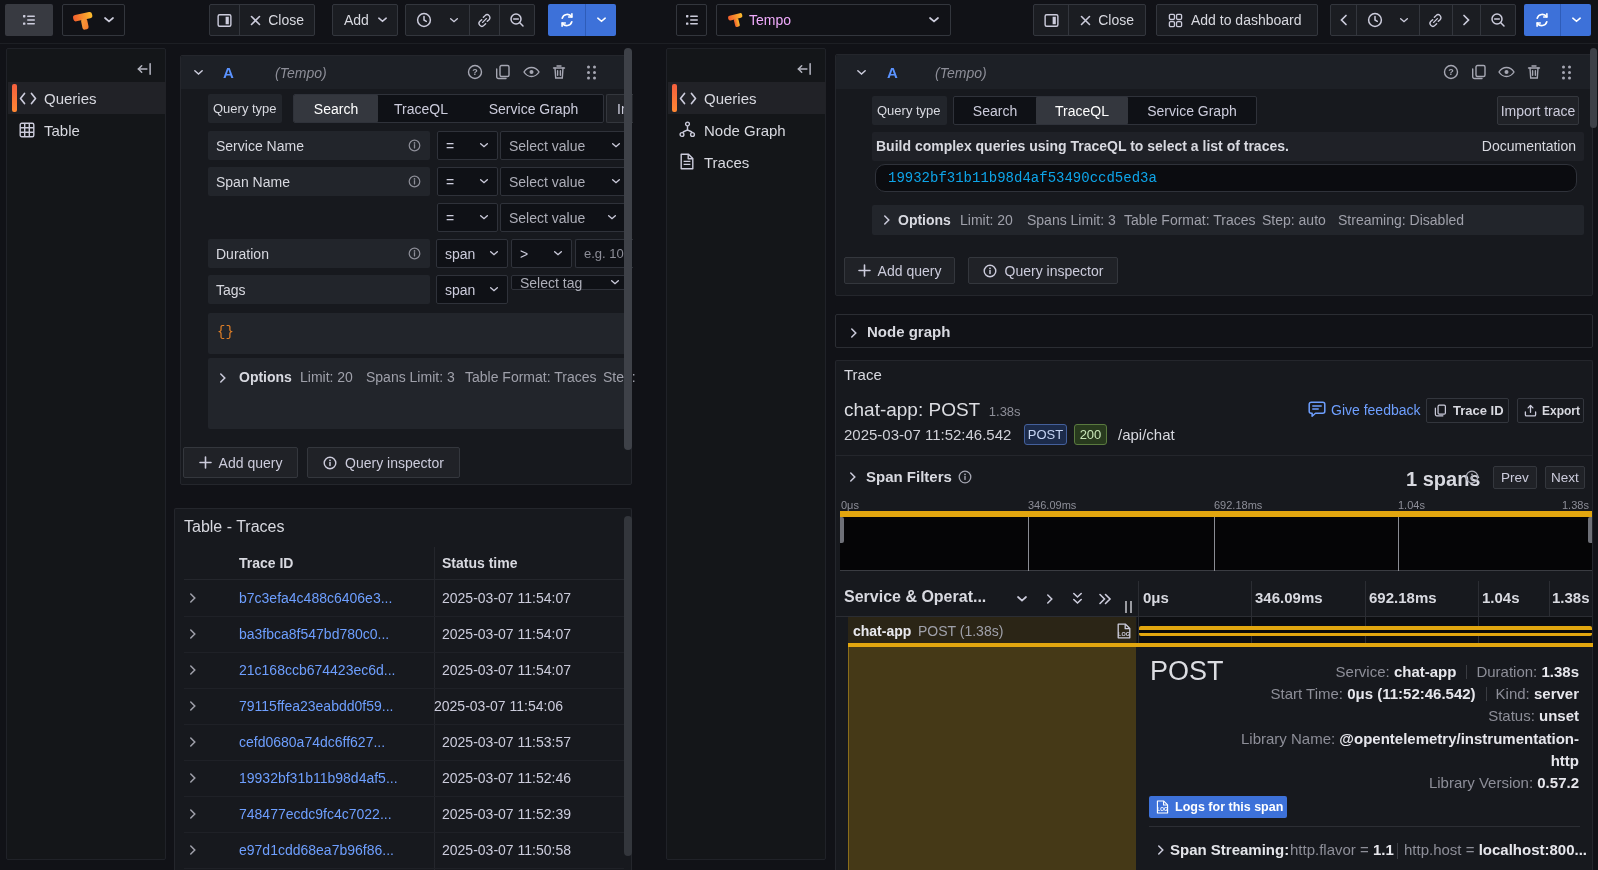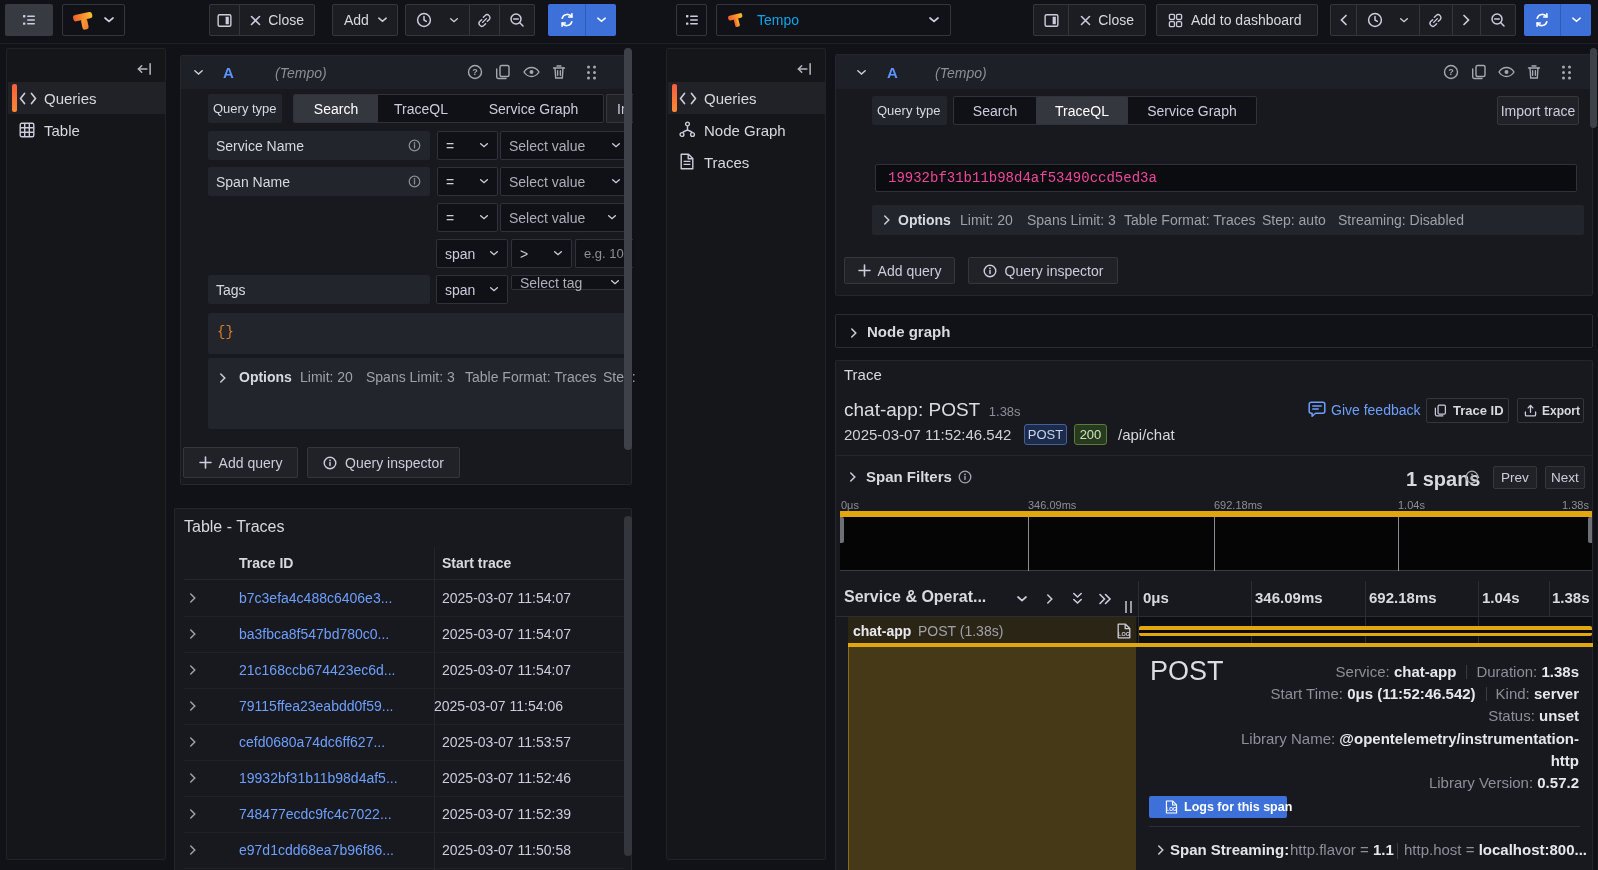--- a/index.html
+++ b/index.html
@@ -134,21 +134,21 @@
         </g>
       </svg>
 </div>
 <div class="abs bb flex" style="left:716px;top:4px;width:235px;height:32px;padding:0 10px">
   <svg width="18" height="18" viewBox="0 0 20 20">
         <g transform="rotate(-14 10 10)">
           <rect x="2" y="3.6" width="16" height="5.4" rx="2.1" fill="url(#tg)"></rect>
           <rect x="7.6" y="8.2" width="5.2" height="9.6" rx="1.8" fill="url(#tg)"></rect>
         </g>
       </svg>
-  <span style="margin-left:12px;color:#0ea5e9">Tempo</span>
+  <span style="margin-left:4px;color:#f0abfc">Tempo</span>
   <svg style="margin-left:auto" width="12" height="8" viewBox="0 0 12 8">
         <path d="M2 2l4 3.4L10 2" stroke="#ccccdc" stroke-width="1.7" fill="none" stroke-linecap="round"></path>
       </svg>
 </div>
 <div class="abs grp flex" style="left:1033px;top:4px;width:113px;height:32px">
   <div class="ctr" style="width:38px;height:100%;border-right:1px solid #33363d">
     <svg width="15" height="15" viewBox="0 0 16 16">
           <rect x="1.2" y="1.8" width="13.6" height="12.4" rx="1.6" fill="none" stroke="#ccccdc" stroke-width="1.5"></rect>
           <rect x="9.2" y="4" width="3.4" height="8" fill="#ccccdc"></rect>
         </svg>
@@ -359,20 +359,27 @@
           <path d="M2 2l4 3.4L10 2" stroke="#ccccdc" stroke-width="1.7" fill="none" stroke-linecap="round"></path>
         </svg></div>
 
   <div class="sel abs" style="left:256px;top:147px;width:61px;height:29px">=<svg class="car" width="10" height="7" viewBox="0 0 12 8">
           <path d="M2 2l4 3.4L10 2" stroke="#ccccdc" stroke-width="1.7" fill="none" stroke-linecap="round"></path>
         </svg></div>
   <div class="sel abs" style="left:319px;top:147px;width:126px;height:29px;color:#adaeb8">Select value<svg class="car" width="10" height="7" viewBox="0 0 12 8">
           <path d="M2 2l4 3.4L10 2" stroke="#ccccdc" stroke-width="1.7" fill="none" stroke-linecap="round"></path>
         </svg></div>
 
+  <div class="lblbox abs" style="left:27px;top:183px;width:222px;height:29px">Duration
+    <svg style="position:absolute;right:9px;top:8px" width="13" height="13" viewBox="0 0 14 14">
+          <circle cx="7" cy="7" r="5.7" fill="none" stroke="#8d8e98" stroke-width="1.3"></circle>
+          <path d="M7 6.2v3.4" stroke="#8d8e98" stroke-width="1.4" stroke-linecap="round"></path>
+          <circle cx="7" cy="4.2" r="0.9" fill="#8d8e98"></circle>
+        </svg>
+  </div>
   <div class="sel abs" style="left:255px;top:183px;width:72px;height:29px;font-weight:500">span<svg class="car" width="10" height="7" viewBox="0 0 12 8">
           <path d="M2 2l4 3.4L10 2" stroke="#ccccdc" stroke-width="1.7" fill="none" stroke-linecap="round"></path>
         </svg></div>
   <div class="sel abs" style="left:330px;top:183px;width:61px;height:29px">&gt;<svg class="car" width="10" height="7" viewBox="0 0 12 8">
           <path d="M2 2l4 3.4L10 2" stroke="#ccccdc" stroke-width="1.7" fill="none" stroke-linecap="round"></path>
         </svg></div>
   <div class="sel abs" style="left:394px;top:183px;width:58px;height:29px;color:#8d8e98;border-right:none;border-radius:2px 0 0 2px;overflow:hidden;white-space:nowrap;font-size:13px">e.g. 100</div>
 
   <div class="lblbox abs" style="left:27px;top:219px;width:222px;height:29px">Tags</div>
   <div class="sel abs" style="left:255px;top:219px;width:72px;height:29px;font-weight:500">span<svg class="car" width="10" height="7" viewBox="0 0 12 8">
@@ -404,21 +411,21 @@
           <path d="M7 6.4v3.2" stroke="#ccccdc" stroke-width="1.5" stroke-linecap="round"></path>
           <circle cx="7" cy="4.3" r="0.9" fill="#ccccdc"></circle>
         </svg>Query inspector
   </div>
 </div>
 
 <div class="abs panel" style="left:174px;top:508px;width:458px;height:364px;border-bottom:none">
   <div class="abs" style="left:9px;top:9px;font-size:16px;font-weight:500;color:#d8d9e0">Table - Traces</div>
   <div class="abs" style="left:259px;top:38px;width:1px;height:325px;background:#24262c"></div>
   <div class="abs" style="left:64px;top:46px;font-weight:700;color:#d8d9e0">Trace ID</div>
-  <div class="abs" style="left:267px;top:46px;font-weight:700;color:#d8d9e0">Start trace</div>
+  <div class="abs" style="left:267px;top:46px;font-weight:700;color:#d8d9e0">Status time</div>
   <div class="abs" style="left:9px;top:70px;width:440px;height:1px;background:#24262c"></div>
   <svg style="position:absolute;left:14px;top:83px" width="8" height="12" viewBox="0 0 9 12">
         <path d="M2 1.5L6.5 6L2 10.5" stroke="#9fa0aa" stroke-width="1.7" fill="none" stroke-linecap="round"></path>
       </svg>
   <div class="abs" style="left:64px;top:81px;color:#6e9fff">b7c3efa4c488c6406e3...</div>
   <div class="abs" style="left:267px;top:81px;color:#ccccdc">2025-03-07 11:54:07</div>
   <div class="abs" style="left:9px;top:107px;width:440px;height:1px;background:#1f2127"></div>
   <svg style="position:absolute;left:14px;top:119px" width="8" height="12" viewBox="0 0 9 12">
         <path d="M2 1.5L6.5 6L2 10.5" stroke="#9fa0aa" stroke-width="1.7" fill="none" stroke-linecap="round"></path>
       </svg>
@@ -501,21 +508,25 @@
           </g>
         </svg>
   </div>
   <div class="lblbox abs" style="left:36px;top:41px;width:75px;height:29px;font-size:13px;padding:0 5px;white-space:nowrap">Query type</div>
   <div class="abs flex" style="left:117px;top:41px;width:304px;height:29px;border:1px solid #2f323a;border-radius:2px;background:#0f1116">
     <div class="ctr" style="width:82px;height:27px;color:#ccccdc;font-weight:500">Search</div>
     <div class="ctr" style="width:92px;height:27px;background:#34373e;border-radius:1px;color:#fff;font-weight:500">TraceQL</div>
     <div class="ctr" style="width:128px;height:27px;color:#ccccdc;font-weight:500">Service Graph</div>
   </div>
   <div class="sbtn abs" style="left:661px;top:41px;width:82px;height:29px">Import trace</div>
-  <div class="abs mono" style="left:39px;top:109px;width:702px;height:28px;background:#0b0c10;border:1px solid #2f323a;border-radius:2px;color:#ec4899;font-size:14px;line-height:26px;padding-left:12px">19932bf31b11b98d4af53490ccd5ed3a</div>
+  <div class="abs" style="left:36px;top:77px;width:712px;height:29px;background:#1f2127;border-radius:2px">
+    <span class="abs" style="left:4px;top:6px;font-weight:700;color:#d8d9e0">Build complex queries using TraceQL to select a list of traces.</span>
+    <span class="abs" style="right:8px;top:6px;color:#d8d9e0">Documentation</span>
+  </div>
+  <div class="abs mono" style="left:39px;top:109px;width:702px;height:28px;background:#0b0c10;border:1px solid #2f323a;border-radius:10px;color:#0ea5e9;font-size:14px;line-height:26px;padding-left:12px">19932bf31b11b98d4af53490ccd5ed3a</div>
   <div class="abs" style="left:36px;top:150px;width:712px;height:30px;background:#22252b;border-radius:2px">
     <svg style="position:absolute;left:11px;top:9px" width="8" height="12" viewBox="0 0 9 12">
           <path d="M2 1.5L6.5 6L2 10.5" stroke="#ccccdc" stroke-width="1.7" fill="none" stroke-linecap="round"></path>
         </svg>
     <span class="abs" style="left:26px;top:7px;font-weight:700;color:#d8d9e0">Options</span>
     <span class="abs" style="left:88px;top:7px;color:#9fa0aa">Limit: 20</span>
     <span class="abs" style="left:155px;top:7px;color:#9fa0aa">Spans Limit: 3</span>
     <span class="abs" style="left:252px;top:7px;color:#9fa0aa">Table Format: Traces</span>
     <span class="abs" style="left:390px;top:7px;color:#9fa0aa">Step: auto</span>
     <span class="abs" style="left:466px;top:7px;color:#9fa0aa">Streaming: Disabled</span>
@@ -655,21 +666,21 @@
 <div class="abs" style="left:848px;top:647px;width:288px;height:225px;background:#453917;border-left:1px solid #8a6d1a"></div>
 <div class="abs" style="left:1150px;top:656px;font-size:27px;font-weight:500;color:#dcdde2">POST</div>
 <div class="abs" style="left:1137px;top:661px;width:442px;text-align:right;font-size:15px;line-height:22.2px;color:#8d8e98">
   Service: <b style="color:#e6e6ec">chat-app</b><span style="display:inline-block;border-left:1px solid #3a3c42;height:14px;margin:0 9px 0 10px;vertical-align:-2px"></span>Duration: <b style="color:#e6e6ec">1.38s</b><br>
   Start Time: <b style="color:#e6e6ec">0μs (11:52:46.542)</b><span style="display:inline-block;border-left:1px solid #3a3c42;height:14px;margin:0 9px 0 10px;vertical-align:-2px"></span>Kind: <b style="color:#e6e6ec">server</b><br>
   Status: <b style="color:#e6e6ec">unset</b><br>
   Library Name: <b style="color:#e6e6ec">@opentelemetry/instrumentation-</b><br>
   <b style="color:#e6e6ec">http</b><br>
   Library Version: <b style="color:#e6e6ec">0.57.2</b>
 </div>
-<div class="abs flex" style="left:1149px;top:796px;width:138px;height:22px;background:#3d71d9;border-radius:2px;padding:0 16px;gap:6px;color:#fff;font-weight:700;font-size:12.5px">
+<div class="abs flex" style="left:1149px;top:796px;width:138px;height:22px;background:#3d71d9;border-radius:2px;padding:0 7px;gap:6px;color:#fff;font-weight:700;font-size:12.5px">
   <svg width="13" height="14" viewBox="0 0 14 16">
         <g fill="none" stroke="#fff" stroke-width="1.3" stroke-linejoin="round">
           <path d="M1.2 1.2h7.3l4.3 4.3v9.3H1.2z"></path>
           <path d="M8.2 1.4v4.3h4.4"></path>
         </g>
         <text x="7" y="12.5" font-size="5.5" font-weight="700" fill="#fff" text-anchor="middle" font-family="Liberation Sans">LOG</text>
       </svg>Logs for this span
 </div>
 <div class="abs" style="left:1149px;top:826px;width:431px;height:1px;background:#2c2e34"></div>
 <svg style="position:absolute;left:1157px;top:844px" width="8" height="12" viewBox="0 0 9 12">

